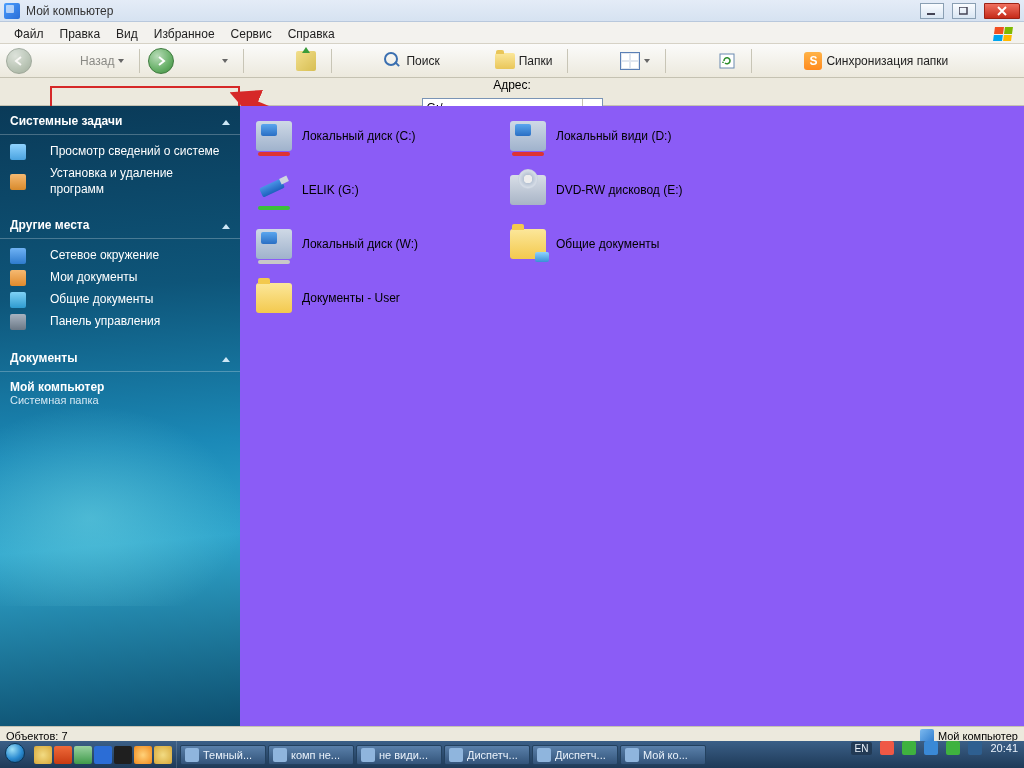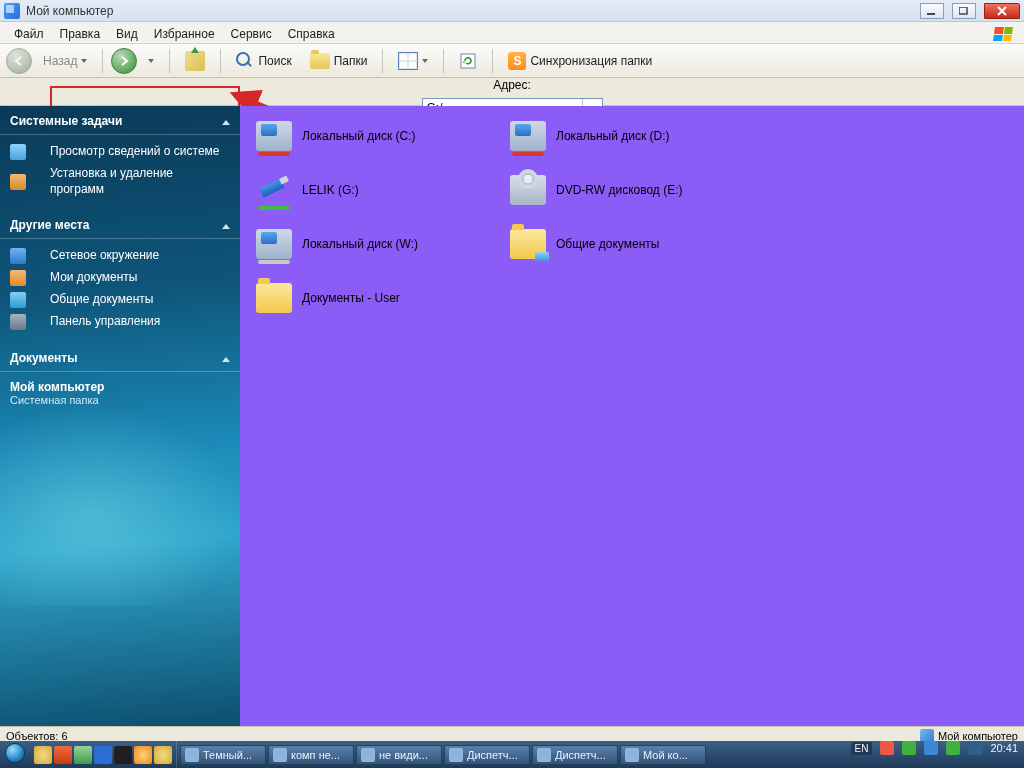--- a/index.html
+++ b/index.html
@@ -17,21 +17,21 @@
 
 
 .menubar { height:22px; background:#f3f2ee; border-bottom:1px solid #d6d2c6; display:flex; align-items:flex-end; padding:0 6px; }
 .menubar .mitem { font-size:12px; padding:2px 8px; color:#222; }
 .menubar .end { margin-left:auto; width:24px; height:18px; display:flex; align-items:center; }
 .winflag { width:18px; height:14px; display:grid; grid-template:1fr 1fr/1fr 1fr; gap:1px; transform:skewX(-8deg); }
 .winflag div:nth-child(1){background:#f25022;} .winflag div:nth-child(2){background:#7fba00;} .winflag div:nth-child(3){background:#00a4ef;} .winflag div:nth-child(4){background:#ffb900;}
 
 
 .toolbar { height:34px; background:linear-gradient(#fbfbfa,#ece9dd); border-bottom:1px solid #c5c2b2; display:flex; align-items:center; padding:0 6px; gap:4px; }
-.tbtn { height:26px; display:flex; align-items:center; gap:4px; padding:0 6px; font-size:12px; color:#8a8a85; border:1px solid transparent; border-radius:3px; }
+.tbtn { height:26px; display:flex; align-items:center; gap:4px; padding:0 6px; font-size:12px; color:#8a8a85; border:1px solid transparent; border-radius:3px;margin-left:37px; }
 .tbtn.enabled { color:#222; }
 .nav-circle { width:26px; height:26px; border-radius:13px; background:radial-gradient(circle at 35% 30%,#b7dbb7,#6db36d 55%,#3a8b3a); border:1px solid #3d7a3d; display:flex; align-items:center; justify-content:center; color:#fff; }
 .nav-circle.disabled { filter:grayscale(.7) opacity(.55); }
 .tsep { width:1px; height:24px; background:#c8c5b6; margin:0 4px; }
 .drop-tri { width:0; height:0; border-left:3px solid transparent; border-right:3px solid transparent; border-top:4px solid #666; }
 .icon-up { width:20px; height:20px; background:linear-gradient(135deg,#f2df8d,#d7be52); border-radius:2px; position:relative; }
 .icon-up::before { content:''; position:absolute; left:6px; top:-4px; width:0; height:0; border-left:4px solid transparent; border-right:4px solid transparent; border-bottom:6px solid #3a9b3a; }
 .mag-icon { width:18px; height:18px; position:relative; }
 .mag-icon::before { content:''; position:absolute; width:10px; height:10px; border:2px solid #3a6fb0; border-radius:50%; left:0; top:0; }
 .mag-icon::after { content:''; position:absolute; width:6px; height:2px; background:#3a6fb0; transform:rotate(45deg); left:10px; top:11px; }
@@ -295,21 +295,21 @@
     </div>
   </div>
   <div class="content">
     <div class="grid-items" id="items-grid">
         <div class="item">
           <div class="big-icon hdd "></div>
           <span>Локальный диск (C:)</span>
         </div>
         <div class="item">
           <div class="big-icon hdd "></div>
-          <span>Локальный диск (D:)</span>
+          <span>Локальный види (D:)</span>
         </div>
         <div class="item">
           <div class="big-icon usb green">
             <span class="bar"></span>
           </div>
           <span>LELIK (G:)</span>
         </div>
         <div class="item">
           <div class="big-icon dvd"></div>
           <span>DVD-RW дисковод (E:)</span>
@@ -324,21 +324,21 @@
         </div>
         <div class="item">
           <div class="big-icon folder"></div>
           <span>Документы - User</span>
         </div>
       </div>
   </div>
 </div>
 
 <div class="statusbar">
-  <span>Объектов: 6</span>
+  <span>Объектов: 7</span>
   <div class="sb-right">
     <span class="sb-ic"></span>
     <span>Мой компьютер</span>
   </div>
 </div>
 
 <div class="taskbar">
   <div class="start-orb">
       <div class="orb"></div>
     </div>

